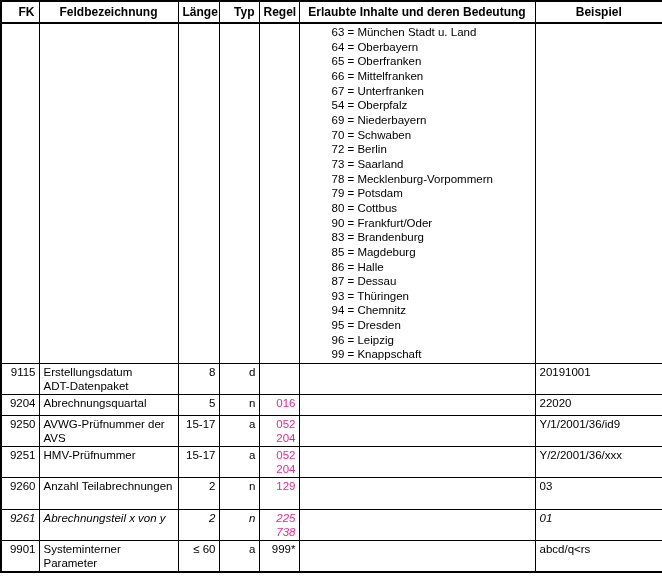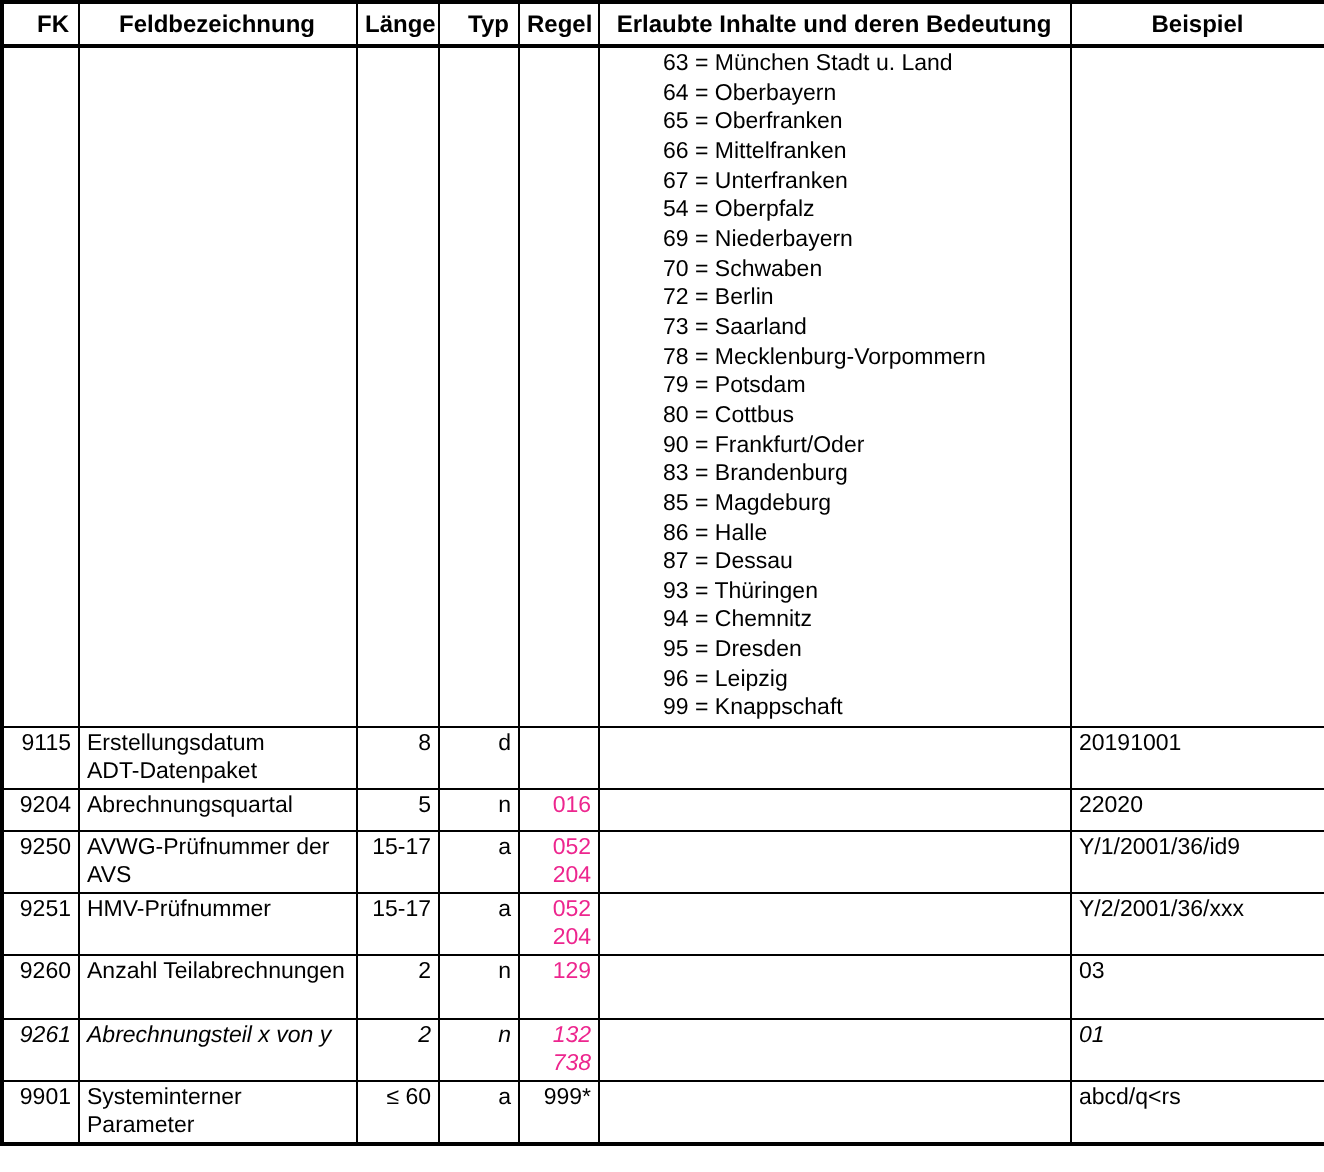--- a/index.html
+++ b/index.html
@@ -233,21 +233,21 @@
           <td class="c-feld">
             <div class="line">Abrechnungsteil x von y</div>
           </td>
           <td class="c-laenge">
             <div class="line">2</div>
           </td>
           <td class="c-typ">
             <div class="line">n</div>
           </td>
           <td class="c-regel" style="color: rgb(237, 38, 142);">
-            <div class="line">132</div>
+            <div class="line">225</div>
             <div class="line">738</div>
           </td>
           <td class="c-inhalte"></td>
           <td class="c-beispiel">
             <div class="line">01</div>
           </td>
         </tr>
         <tr>
           <td class="c-fk">
             <div class="line">9901</div>

